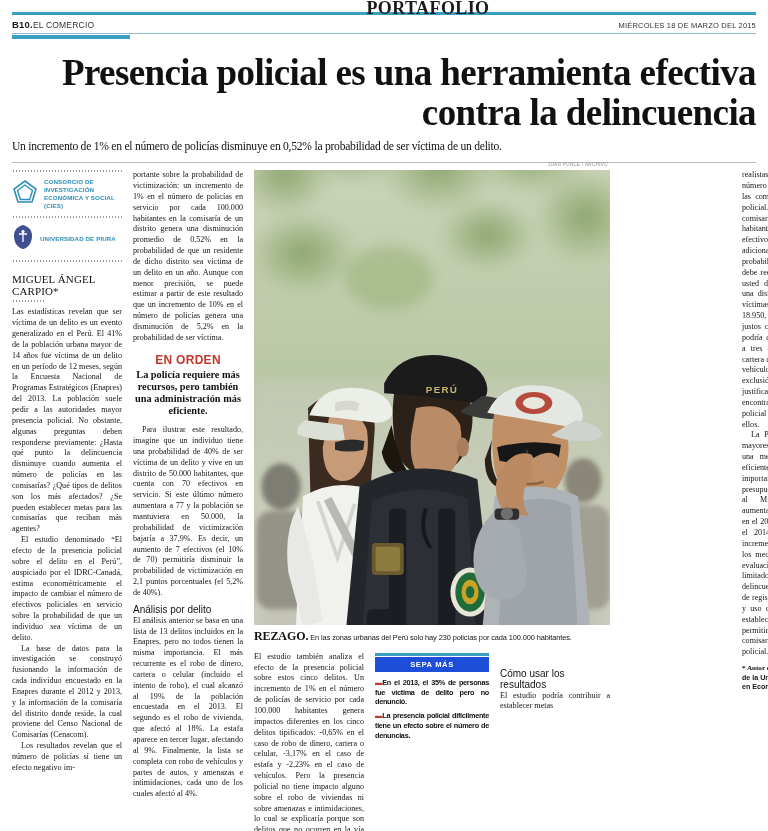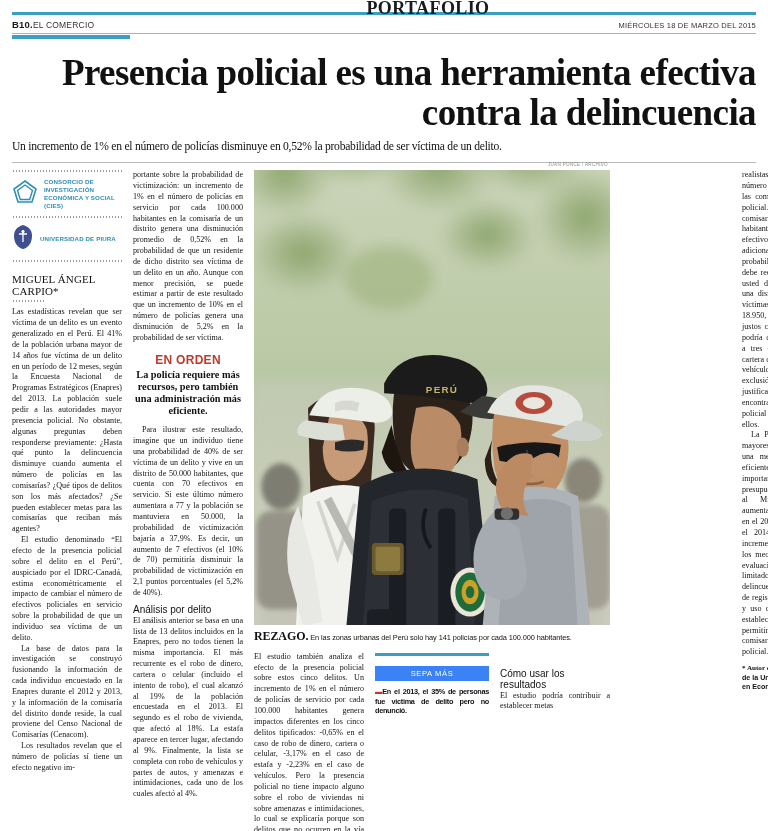--- a/index.html
+++ b/index.html
@@ -136,25 +136,25 @@
     letter-spacing: -0.1px;
   }
   .caption b { font-family: "Liberation Serif", serif; font-weight: bold; font-size: 12px;}
 
   .mid-split { display: grid; grid-template-columns: 110px 114px 110px; column-gap: 11px; margin-top: 7px; }
 
   
   .sepa { margin-top: 1px; }
   .sepa-top { height: 3px; background: #3b9fc4; }
   .sepa-head {
-    background: #3b82f6; color: #ffffff;
-    font-family: "Liberation Sans", sans-serif;
-    font-weight: normal; font-size: 7.6px; letter-spacing: .6px;
+    background: #1d4ed8; color: #ffffff;
+    font-family: "Liberation Sans", sans-serif;
+    font-weight: bold; font-size: 7.6px; letter-spacing: .6px;
     text-align: center; padding: 3px 0 3px 0;
-    margin-top: 10px;
+    margin-top: 1px;
   }
   .sepa-body { padding-top: 6px; }
   .sepa-item {
     font-family: "Liberation Sans", sans-serif;
     font-size: 7.3px; line-height: 1.34; text-align: justify;
     color: #111; margin-bottom: 4px; font-weight: bold;
     letter-spacing: -0.3px;
   }
   .sepa-item .dash { color: #c0392b; font-weight: bold; letter-spacing: -2px; margin-right: 2px;}
 
@@ -362,33 +362,34 @@
 
             <rect x="196" y="318" width="20" height="9" rx="3" fill="#2f2f2f"></rect>
             <circle cx="206" cy="322" r="5" fill="#6f6f6f"></circle>
           </g>
 
           <rect x="0" y="0" width="290" height="455" fill="none"></rect>
         </svg>
       </div>
       <div class="caption">
         <b>REZAGO.</b>
-        <span>En las zonas urbanas del Perú solo hay 141 policías por cada 100.000 habitantes.</span>
+        <span>En las zonas urbanas del Perú solo hay 230 policías por cada 100.000 habitantes.</span>
       </div>
 
       <div class="mid-split">
         <div>
           <p class="t first">El estudio también analiza el efecto de la presencia policial sobre estos cinco delitos. Un incremento de 1% en el número de policías de servicio por cada 100.000 habitantes genera impactos diferentes en los cinco delitos tipificados: -0,65% en el caso de robo de dinero, cartera o celular, -3,17% en el caso de estafa y -2,23% en el caso de vehículos. Pero la presencia policial no tiene impacto alguno sobre el robo de viviendas ni sobre amenazas e intimidaciones, lo cual se explicaría porque son delitos que no ocurren en la vía pública.</p>
         </div>
 
         <div class="sepa">
           <div class="sepa-top"></div>
           <div class="sepa-head">SEPA MÁS</div>
           <div class="sepa-body">
             <p class="sepa-item"><span class="dash">▬</span><span>En el 2013, el 35% de personas fue víctima de delito pero no denunció.</span></p>
+            <p class="sepa-item"><span class="dash">▬</span><span>La presencia policial difícilmente tiene un efecto sobre el número de denuncias.</span></p>
           </div>
         </div>
 
         <div>
           <p class="t first" style="visibility:hidden">.</p>
           <p class="sub">Cómo usar los resultados</p>
           <p class="t first">El estudio podría contribuir a establecer metas</p>
         </div>
       </div>
     </div>

